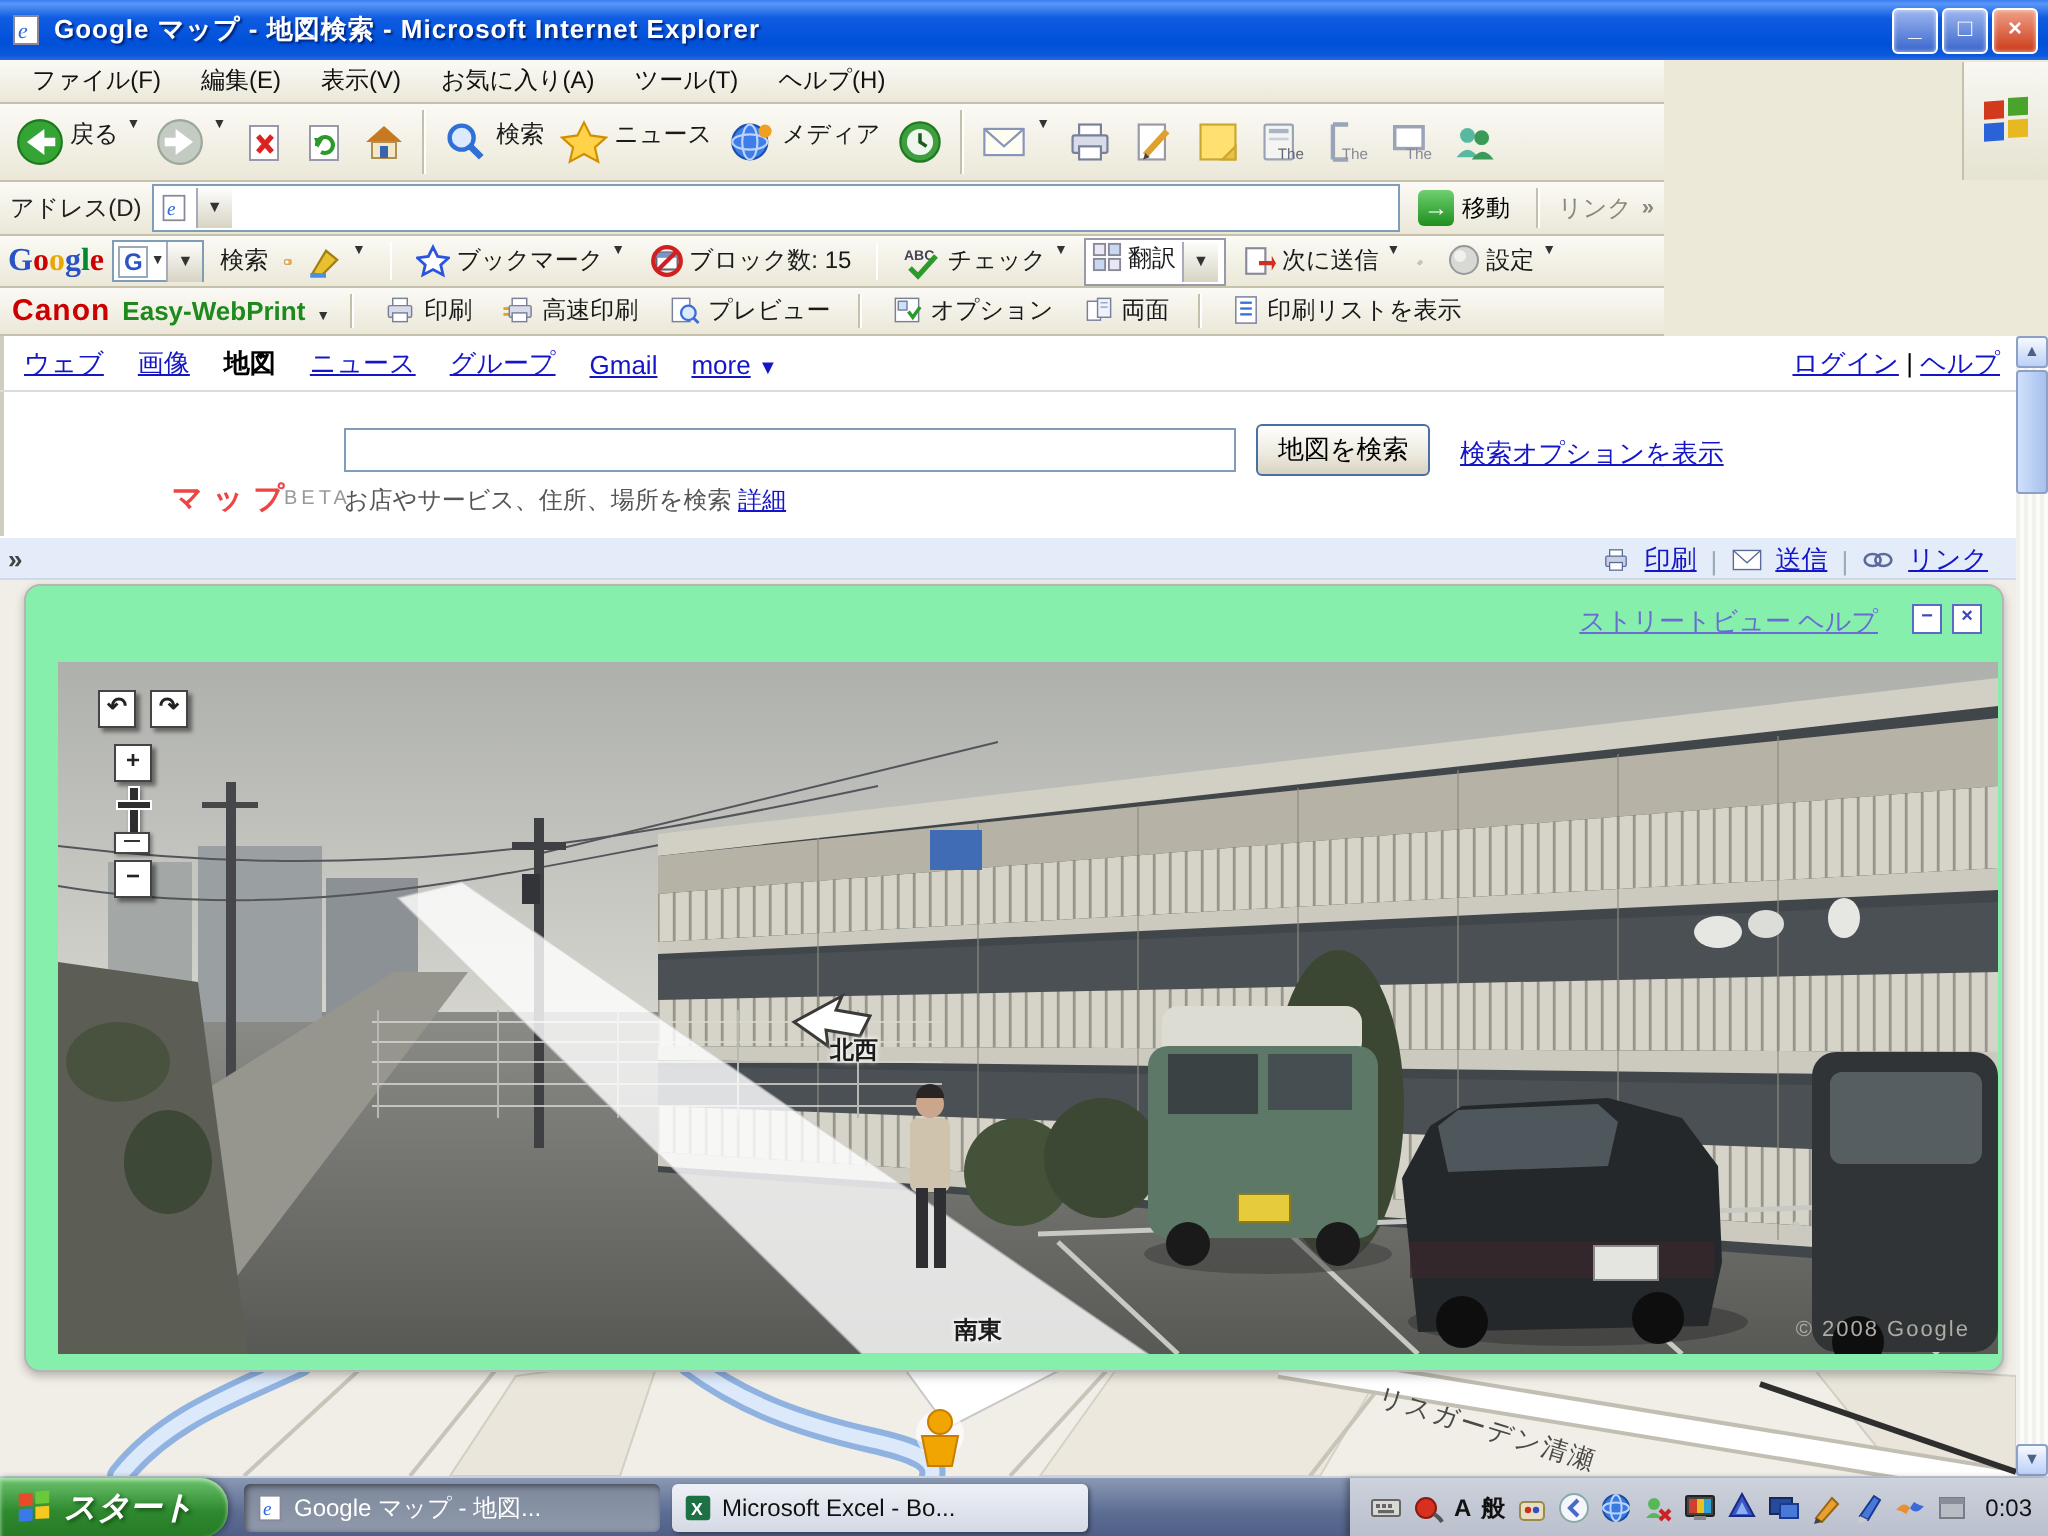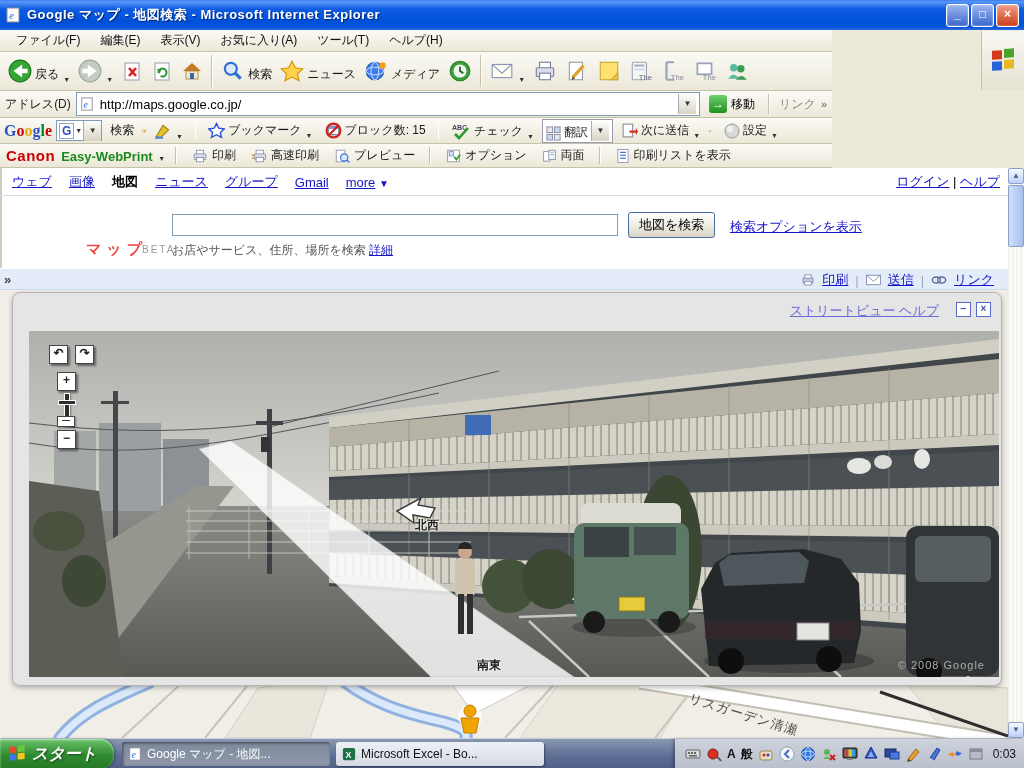--- a/index.html
+++ b/index.html
@@ -14,21 +14,21 @@
     background:linear-gradient(#9cb6f0,#3a66cc);box-shadow:inset 0 0 2px rgba(255,255,255,.7)}
   .tb-close{background:linear-gradient(#f0a088,#cc3a18)}
   
   .bar{left:0;width:832px;box-sizing:border-box;background:linear-gradient(#fbfaf5,#ebe8d8);border-bottom:1px solid #c5c1ab;display:flex;align-items:center}
   .menubar{top:30px;height:22px;padding-left:6px}
   .menu-item{font-size:12px;padding:3px 10px;color:#111}
   .stdbar{top:52px;height:39px;padding:0 4px}
   .addrbar{top:91px;height:27px;padding:0 5px;gap:5px}
   .gbar{top:118px;height:26px;padding:0 4px;gap:4px}
   .canonbar{top:144px;height:24px;padding:0 6px;gap:6px}
-  .tbtn{display:flex;align-items:flex-end;gap:3px;padding:2px 4px;font-size:12px;color:#1a1a1a;white-space:nowrap}
+  .tbtn{display:flex;align-items:flex-start;gap:3px;padding:2px 4px;font-size:12px;color:#1a1a1a;white-space:nowrap}
   .vsep{width:1px;align-self:stretch;margin:3px 4px;background:#c4c0ac;border-right:1px solid #fff}
   .dd{font-size:7px;color:#333;margin-left:1px}
   .flagbox{right:0;top:31px;width:42px;height:59px;background:linear-gradient(#f8f7f2,#e6e3d2);border-left:1px solid #c5c1ab;display:flex;align-items:center;justify-content:center;z-index:5}
   .addr-label{font-size:12px;color:#222;white-space:nowrap}
   .addr-input{flex:1;height:22px;background:#fff;border:1px solid #7f9db9;display:flex;align-items:center;padding:0 3px;gap:4px}
   .addr-url{font-size:13px;color:#000;border:0;outline:0;flex:1;font-family:"Liberation Sans",sans-serif}
   .addr-dd{width:17px;height:20px;background:linear-gradient(#fdfdfb,#d8d4c4);border-left:1px solid #aab;text-align:center;font-size:8px;line-height:20px;color:#333}
   .go-btn{display:flex;align-items:center;gap:4px;font-size:12px;padding:1px 4px}
   .go-ic{width:18px;height:18px;border-radius:3px;background:linear-gradient(#6fd06f,#1e8f1e);color:#fff;text-align:center;line-height:18px;font-weight:bold}
   .gray{color:#8a8878}
@@ -53,21 +53,21 @@
   .logo-beta{left:142px;top:76px;color:#999;font-size:10px;letter-spacing:2px}
   .srch{left:172px;top:46px;width:446px;height:22px;border:1px solid #7f9db9;font-size:13px;padding:0 3px;box-sizing:border-box;font-family:"Liberation Sans",sans-serif}
   .srch-btn{left:628px;top:44px;height:26px;padding:0 10px;font-size:13px;border:1px solid #4a6fa5;border-radius:3px;background:linear-gradient(#fff,#ece9dd 60%,#d8d2c2)}
   .srch-opt{left:730px;top:50px;font-size:13px}
   .hint{left:172px;top:74px;font-size:12px;color:#555}
   .actionbar{left:0;top:100px;width:1008px;height:22px;background:#e3ecf8;border-top:1px solid #fff;border-bottom:1px solid #cdd9ec;box-sizing:border-box}
   .ab-chev{left:4px;top:3px;font-size:13px;color:#444;font-weight:bold}
   .ab-links{right:14px;top:2px;display:flex;gap:7px;align-items:center;font-size:13px}
   
   .maparea{left:0;top:122px;width:1008px;height:448px;overflow:hidden}
-  .panel{left:12px;top:124px;width:990px;height:394px;background:#e5e5e5;border:1px solid #b5b5b5;border-radius:8px;box-sizing:border-box;box-shadow:0 2px 5px rgba(0,0,0,.25)}
+  .panel{left:12px;top:124px;width:990px;height:394px;background:#86efac;border:1px solid #b5b5b5;border-radius:8px;box-sizing:border-box;box-shadow:0 2px 5px rgba(0,0,0,.25)}
   .sv-help{right:62px;top:9px;font-size:13px;color:#6b6bd6;text-decoration:underline}
   .p-btn{top:9px;width:13px;height:13px;border:1px solid #5a6ac8;color:#3a4ab8;font-size:10px;line-height:11px;text-align:center;font-weight:bold;background:#fff}
   .photo{left:16px;top:38px;width:970px;height:346px;overflow:hidden;background:#9a9a96}
   .sv-btn{width:17px;height:17px;background:#fff;border:1px solid #444;box-shadow:2px 2px 2px rgba(0,0,0,.45);font-size:12px;font-weight:bold;line-height:15px;text-align:center;color:#222}
   .sv-track{left:35px;top:62px;width:4px;height:28px;background:#2e2e2e;border:1px solid #fff;box-shadow:1px 1px 2px rgba(0,0,0,.4)}
   .sv-tick{left:29px;top:69px;width:16px;height:3px;background:#2e2e2e;border:1px solid #fff}
   .sv-handle{left:28px;top:85px;width:16px;height:9px;background:#fff;border:1px solid #444;box-shadow:1px 1px 2px rgba(0,0,0,.4)}
   .sv-handle i{display:block;margin:3px auto 0;width:8px;height:1px;background:#333}
   .compass{font-size:12px;font-weight:bold;color:#1c1c1c;text-shadow:0 0 2px #fff,0 0 3px #fff}
   .copyr{right:14px;bottom:6px;font-size:11px;color:#aeaca6;letter-spacing:1px}
@@ -247,21 +247,20 @@
     </span>
   </div>
 
   <div class="abs bar addrbar">
     <span class="addr-label">アドレス(D)</span>
     <span class="addr-input">
       <svg width="14" height="14" viewBox="0 0 16 16">
           <rect x="2" y="1" width="12" height="14" fill="#fff" stroke="#889"></rect>
           <text x="4" y="12" font-size="11" font-style="italic" fill="#2a6ae0" font-family="Liberation Serif,serif">e</text>
         </svg>
-      <input class="addr-url" value="http://maps.google.co.jp/" style="">
       <span class="addr-dd">▼</span>
     </span>
     <span class="go-btn">
       <span class="go-ic">→</span>
       <span>移動</span>
     </span>
     <span class="vsep"></span>
     <span class="gray" style="font-size:12px">リンク</span>
     <span class="gray" style="font-size:11px;font-weight:bold">»</span>
   </div>

